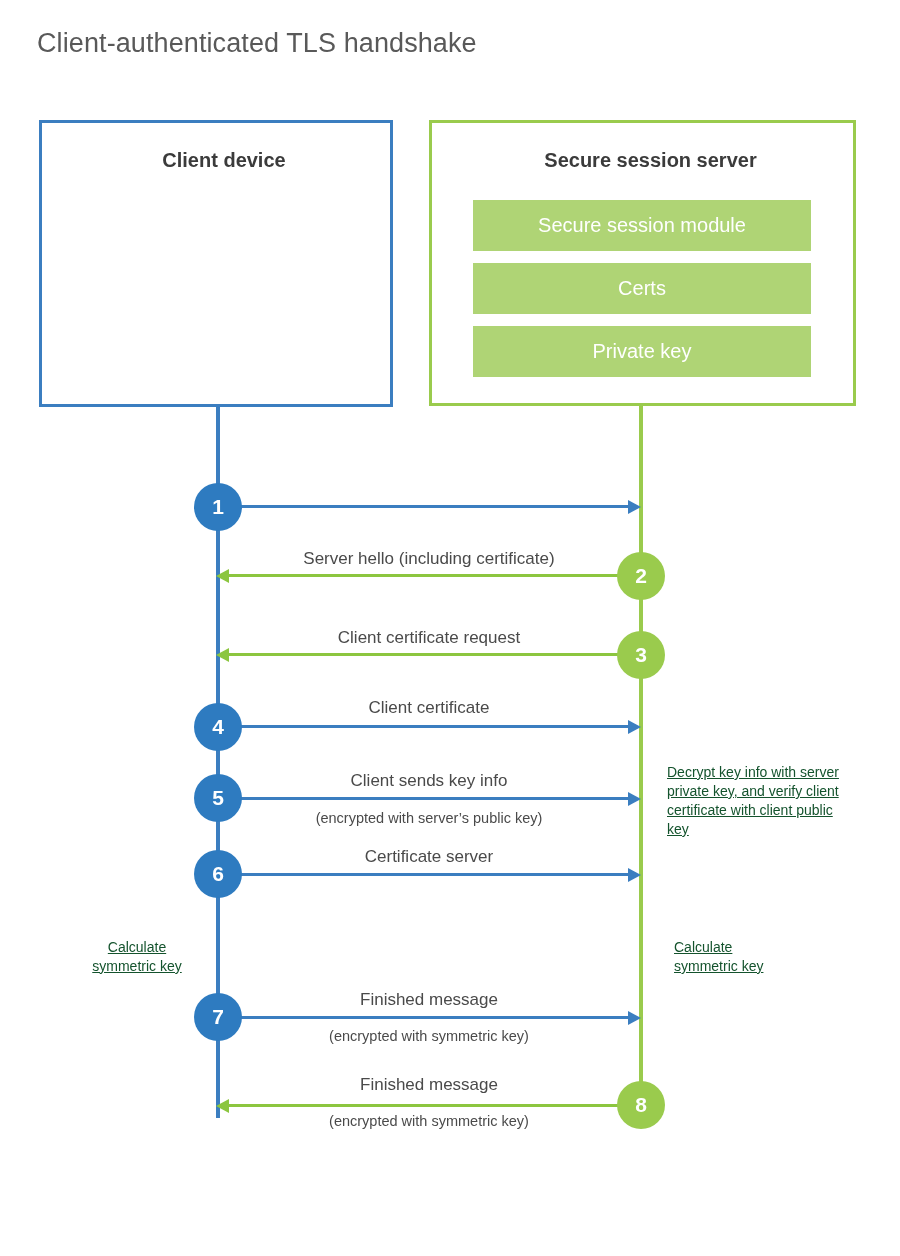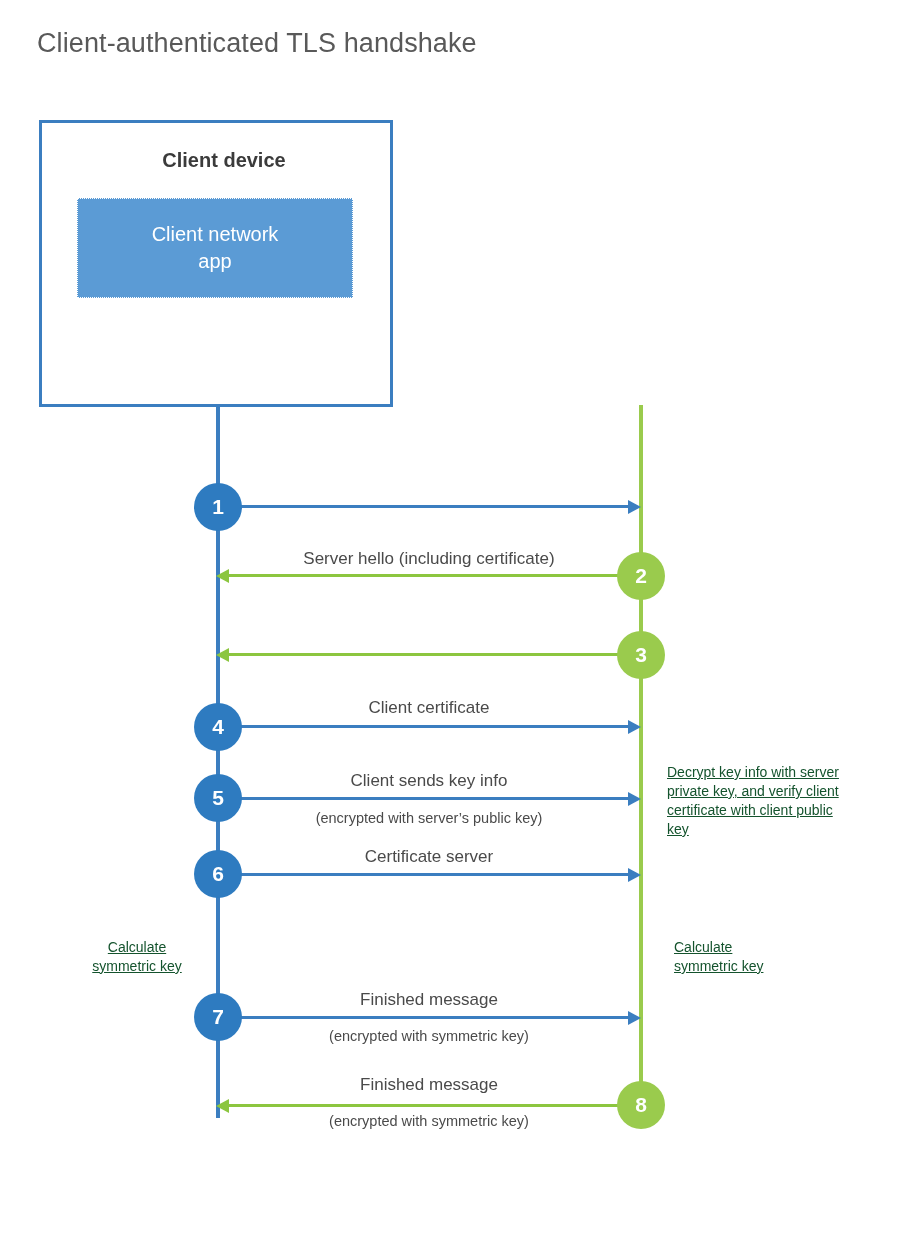--- a/index.html
+++ b/index.html
@@ -184,45 +184,52 @@
 </style>
 </head>
 <body>
 
 <div id="page">
 
   <div id="diagram-title">Client-authenticated TLS handshake</div>
 
   <div class="participant-box" id="client-box">
     <div class="participant-title">Client device</div>
-    <div id="client-app-block">
-      <div>
-        <span>Client network</span>
-        <span>app</span>
-      </div>
+  </div>
+
+  <div class="participant-box" id="server-box">
+    <div class="participant-title">Secure session server</div>
+    <div class="server-bar" id="server-bar-0">
+      <span>Secure session module</span>
     </div>
-  </div>
-
+    <div class="server-bar" id="server-bar-1">
+      <span>Certs</span>
+    </div>
+    <div class="server-bar" id="server-bar-2">
+      <span>Private key</span>
+    </div>
+  </div>
 
   <div class="lifeline" id="lifeline-client"></div>
   <div class="lifeline" id="lifeline-server"></div>
 
   <div class="arrow-line blue" style="left:218px; top:505px; width:410px;"></div>
   <div class="arrow-head right blue" style="left:628px; top:500px;"></div>
   <div class="step-circle blue" style="left:194px; top:483px;">
     <span>1</span>
   </div>
 
   <div class="msg-label" style="left:218px; top:549px; width:422px;">Server hello (including certificate)</div>
   <div class="arrow-line green" style="left:229px; top:574px; width:412px;"></div>
   <div class="arrow-head left green" style="left:216px; top:569px;"></div>
   <div class="step-circle green" style="left:617px; top:552px;">
     <span>2</span>
   </div>
 
+  <div class="msg-label" style="left:218px; top:628px; width:422px;">Client certificate request</div>
   <div class="arrow-line green" style="left:229px; top:653px; width:412px;"></div>
   <div class="arrow-head left green" style="left:216px; top:648px;"></div>
   <div class="step-circle green" style="left:617px; top:631px;">
     <span>3</span>
   </div>
 
   <div class="msg-label" style="left:218px; top:698px; width:422px;">Client certificate</div>
   <div class="arrow-line blue" style="left:218px; top:725px; width:410px;"></div>
   <div class="arrow-head right blue" style="left:628px; top:720px;"></div>
   <div class="step-circle blue" style="left:194px; top:703px;">

